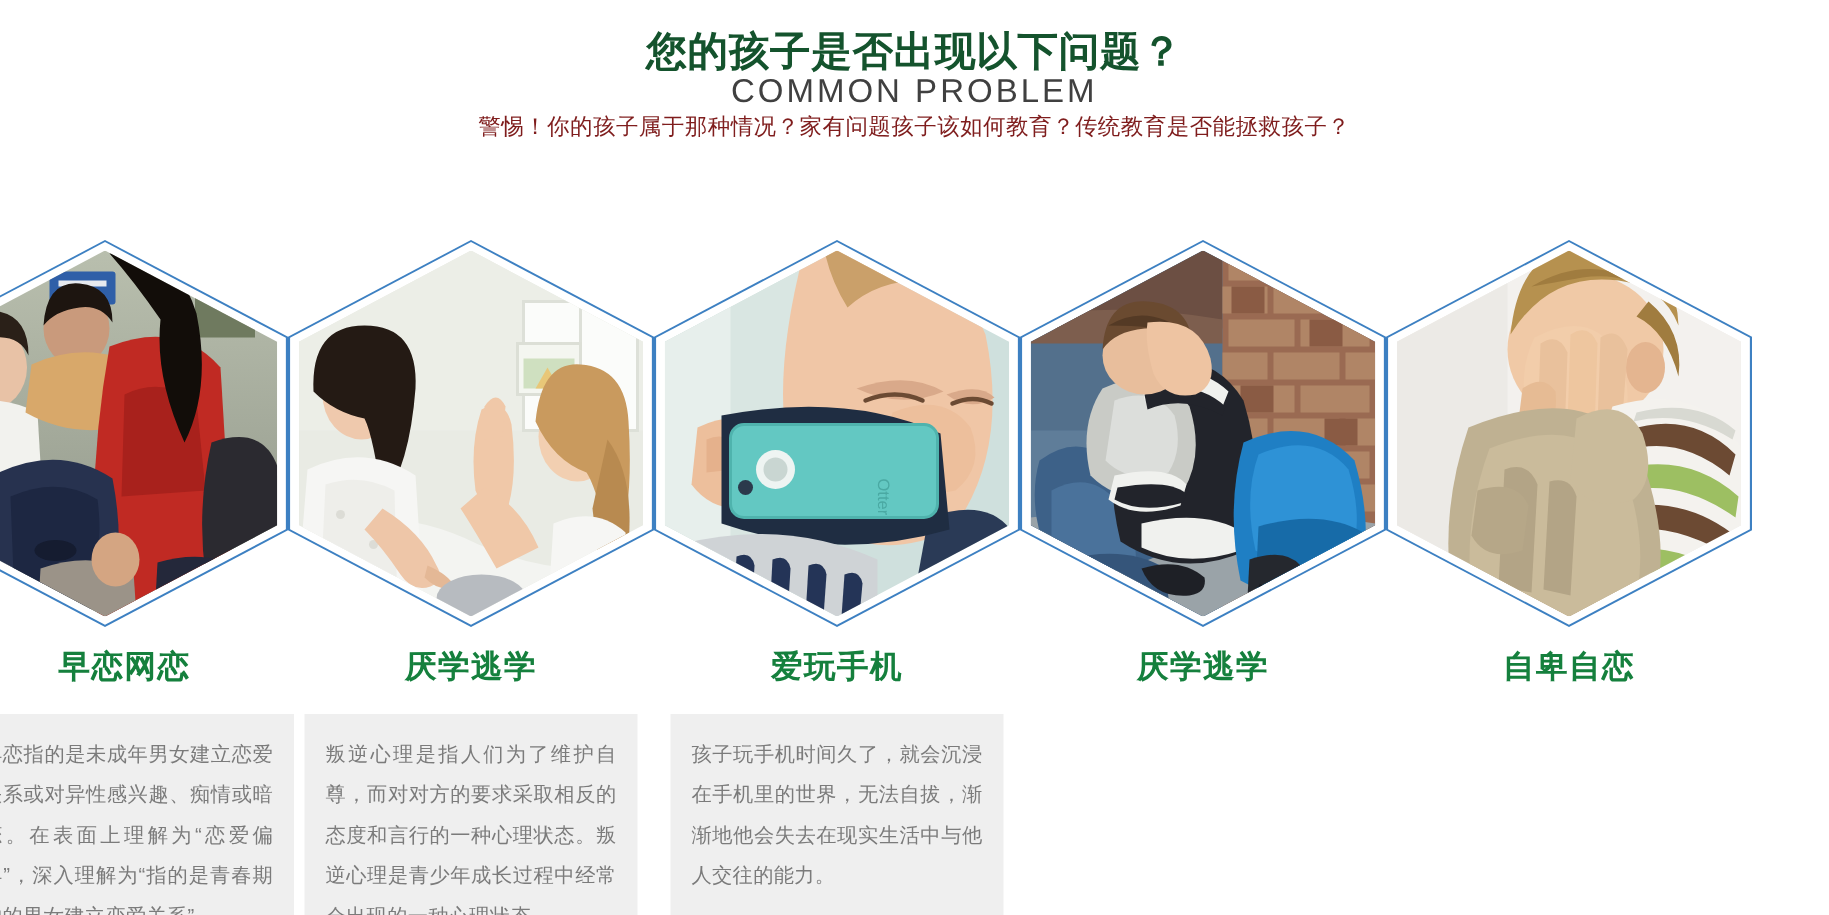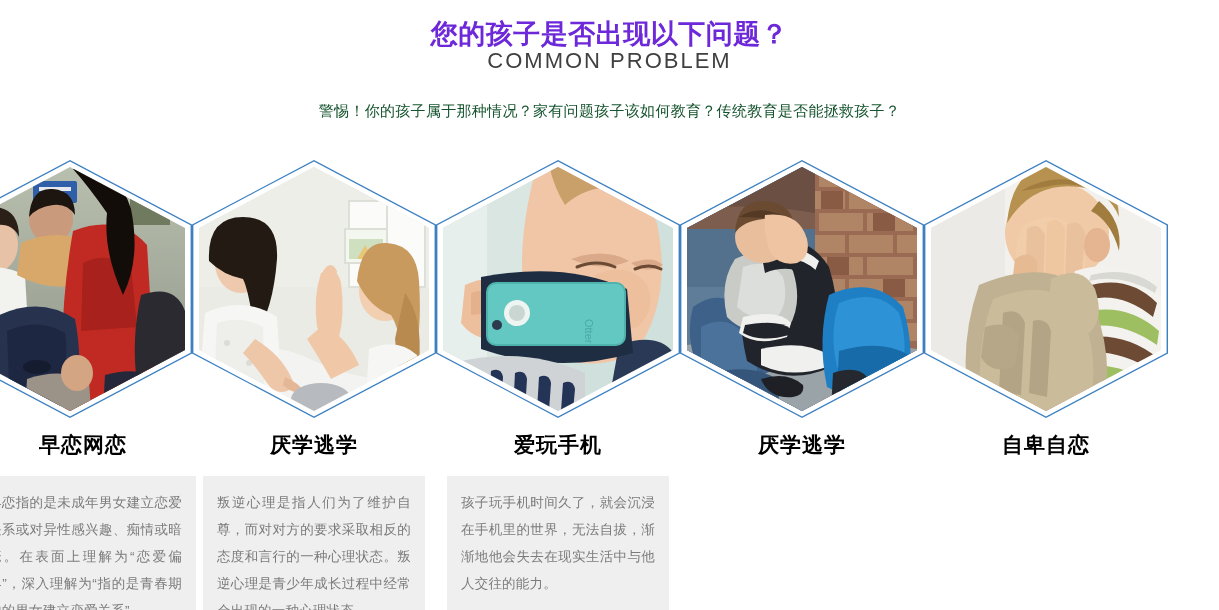--- a/index.html
+++ b/index.html
@@ -24,38 +24,37 @@
     position: absolute;
     top: 0; left: 0;
     width: 1219px;
     text-align: center;
     padding-top: 18px;
   }
 
   .headline {
     font-size: 27px;
     font-weight: bold;
-    color: #6d28d9;
+    color: #14532d;
     letter-spacing: 0.5px;
     line-height: 1.25;
   }
 
   .headline-en {
     font-size: 22px;
     font-weight: normal;
     color: #404040;
     letter-spacing: 2px;
     margin-top: -4px;
     line-height: 1.2;
   }
 
   .subhead {
-    margin-top: 26px;
     font-size: 15px;
-    color: #14532d;
+    color: #7f1d1d;
     line-height: 1.5;
     letter-spacing: 0.3px;
   }
 
   
   .cards {
     position: absolute;
     top: 160px;
     left: 0;
     width: 1219px;
@@ -117,21 +116,21 @@
   .hex-photo svg { display: block; width: 230px; height: 244px; }
 
   
   .card.clipped .hex-wrap { margin-left: -52px; }
   .card.clipped { width: 192px; flex: 0 0 192px; }
 
   .card-title {
     margin-top: 14px;
     font-size: 21px;
     font-weight: bold;
-    color: #000000;
+    color: #15803d;
     letter-spacing: 1px;
     text-align: center;
     line-height: 1.2;
   }
 
   .card-body {
     margin-top: 19px;
     width: 222px;
     min-height: 112px;
     background: #efefef;

